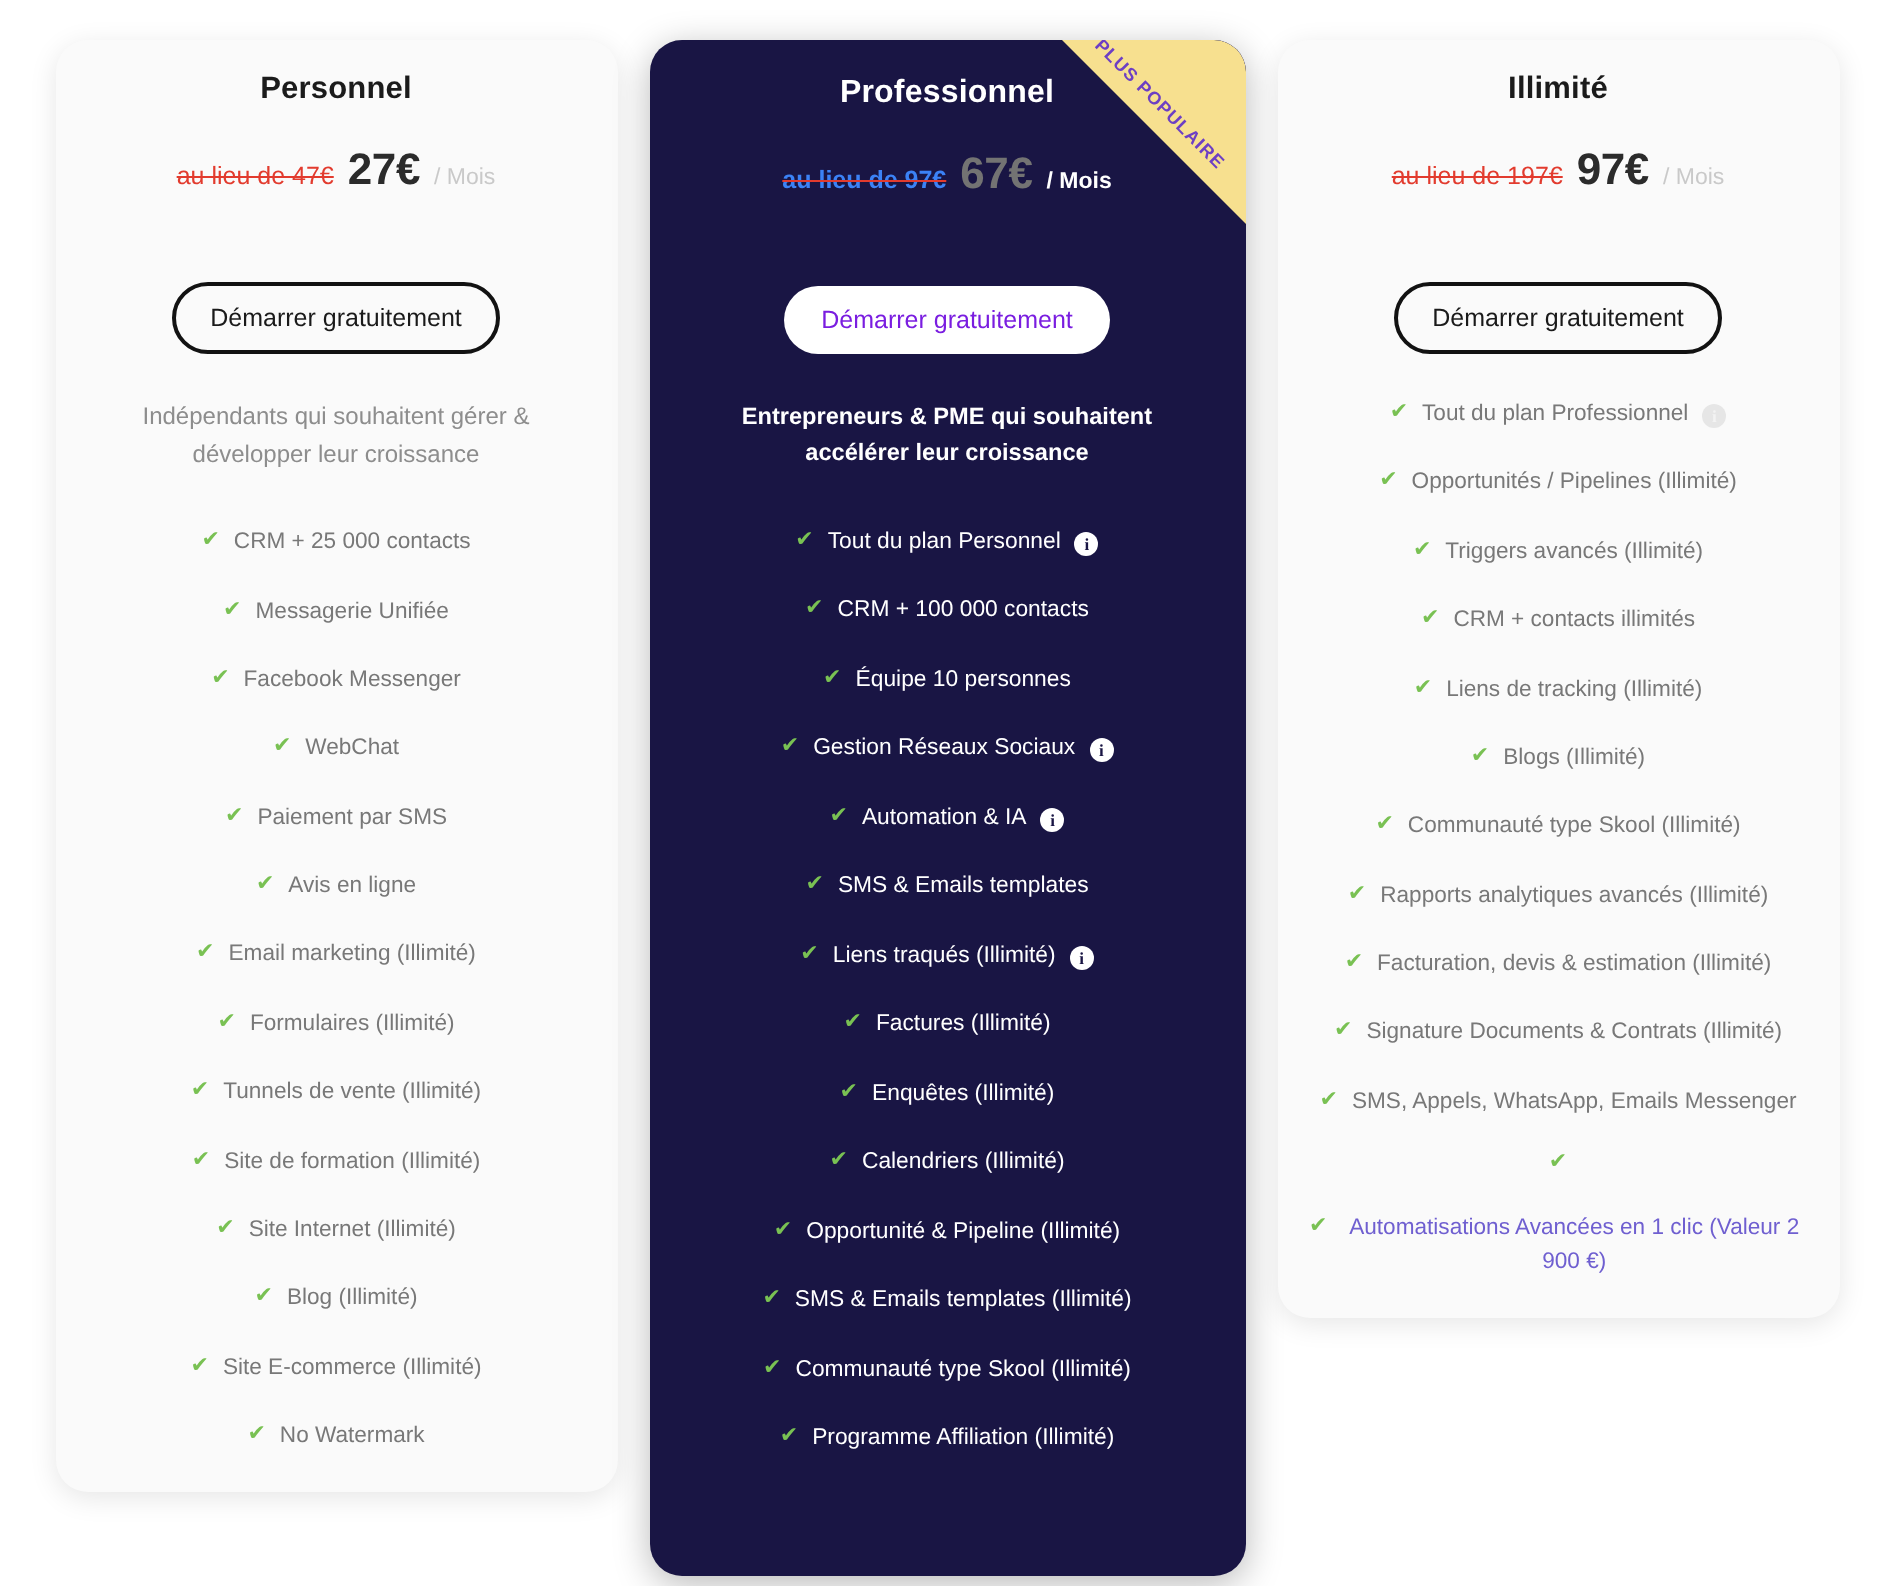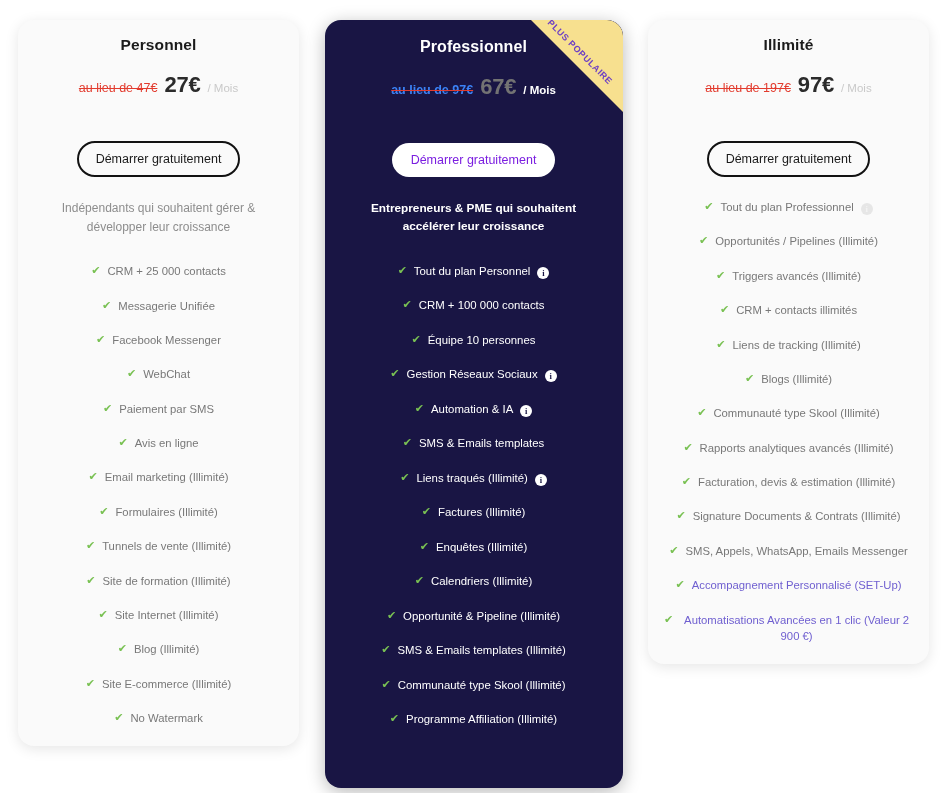--- a/index.html
+++ b/index.html
@@ -6,21 +6,21 @@
   html, body {
     width: 947px; height: 793px;
     background: #ffffff;
     font-family: "Liberation Sans", sans-serif;
     overflow: hidden;
   }
   #pricing {
     position: relative;
     width: 947px; height: 793px;
     display: flex;
-    justify-content: space-between;
+    justify-content: center;
     align-items: flex-start;
     gap: 16px;
     padding: 20px 18px;
   }
 
   
   .card {
     position: relative;
     width: 281px;
     border-radius: 16px;
@@ -392,21 +392,20 @@
         <li class="feature">
           <span class="check">✔</span>
           <span class="feature-label">Signature Documents &amp; Contrats (Illimité)</span>
         </li>
         <li class="feature">
           <span class="check">✔</span>
           <span class="feature-label">SMS, Appels, WhatsApp, Emails Messenger</span>
         </li>
         <li class="feature">
           <span class="check">✔</span>
-          <span class="feature-label accent">Accompagnement Personnalisé (SET-Up)</span>
         </li>
         <li class="feature">
           <span class="check">✔</span>
           <span class="feature-label accent">Automatisations Avancées en 1 clic (Valeur 2 900 €)</span>
         </li>
       </ul>
     </div>
   </div>
 
 </body></html>

